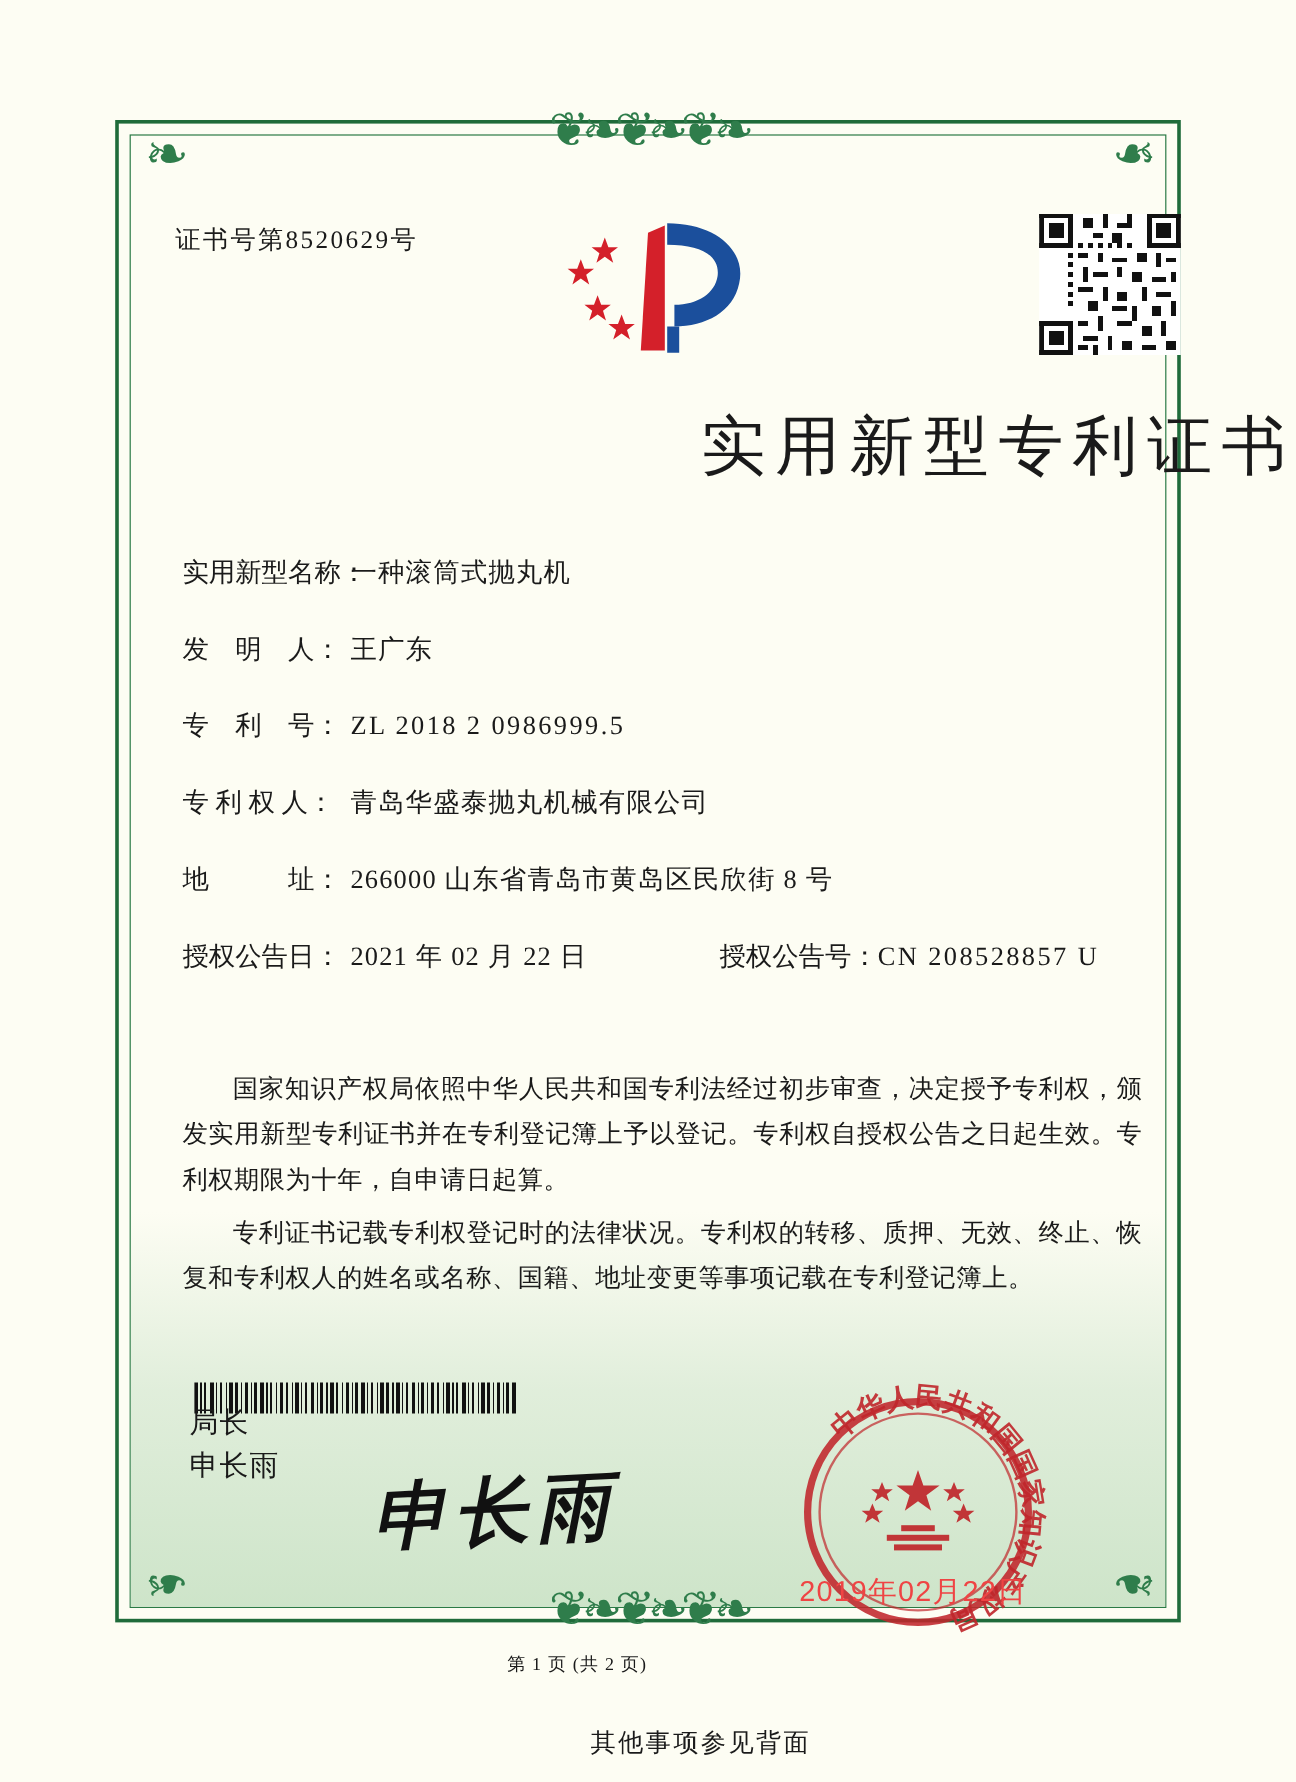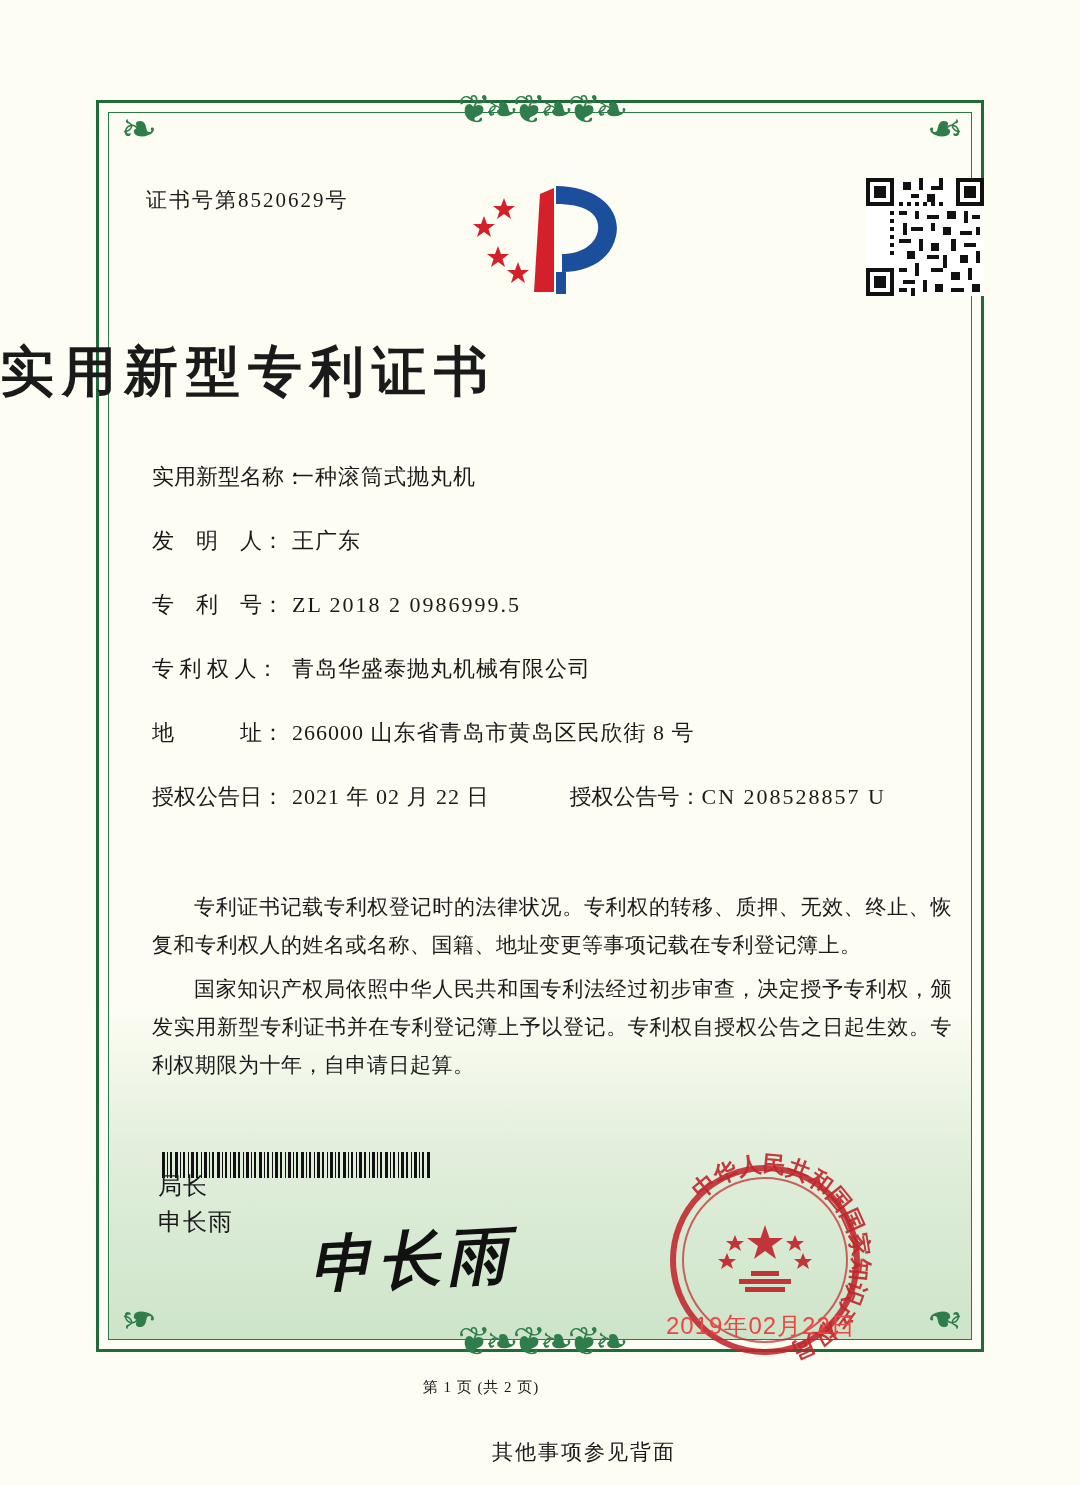--- a/index.html
+++ b/index.html
@@ -114,23 +114,23 @@
     width: 118px;
     height: 118px;
   }
 
   
   .title {
     position: absolute;
     left: 0;
     top: 336px;
     width: 1080px;
-    text-align: left;
+    text-align: right;
     font-size: 54px;
-    font-weight: bold;
+    font-weight: normal;
     letter-spacing: 8px;
     font-family: "Liberation Serif", "DejaVu Serif", serif;
   }
 
   
   .fields {
     position: absolute;
     left: 152px;
     top: 462px;
     width: 790px;
@@ -150,21 +150,21 @@
   .fvalue {
     display: inline-block;
     letter-spacing: 1px;
   }
   .fvalue.mono {
     font-family: "Liberation Serif", "DejaVu Serif", serif;
     letter-spacing: 2px;
   }
   .field .second-label {
     display: inline-block;
-    margin-left: 80px;
+    margin-left: 110px;
   }
 
   
   .body-text {
     position: absolute;
     left: 152px;
     top: 888px;
     width: 800px;
     font-size: 21px;
     line-height: 38px;
@@ -379,22 +379,22 @@
     </div>
     <div class="field">
       <span class="flabel">地　　　址：</span><span class="fvalue">266000 山东省青岛市黄岛区民欣街 8 号</span>
     </div>
     <div class="field">
       <span class="flabel">授权公告日：</span><span class="fvalue">2021 年 02 月 22 日</span><span class="second-label">授权公告号：</span><span class="fvalue mono">CN 208528857 U</span>
     </div>
   </div>
 
   <div class="body-text">
+    <p>国家知识产权局依照中华人民共和国专利法经过初步审查，决定授予专利权，颁发实用新型专利证书并在专利登记簿上予以登记。专利权自授权公告之日起生效。专利权期限为十年，自申请日起算。</p>
     <p>专利证书记载专利权登记时的法律状况。专利权的转移、质押、无效、终止、恢复和专利权人的姓名或名称、国籍、地址变更等事项记载在专利登记簿上。</p>
-    <p>国家知识产权局依照中华人民共和国专利法经过初步审查，决定授予专利权，颁发实用新型专利证书并在专利登记簿上予以登记。专利权自授权公告之日起生效。专利权期限为十年，自申请日起算。</p>
   </div>
 
   <div class="barcode">
     <svg viewBox="0 0 272 26" width="272" height="26" shape-rendering="crispEdges" aria-hidden="true">
       <rect width="272" height="26" fill="transparent"></rect>
       <g fill="#111111">
         <rect x="0" y="0" width="3" height="26"></rect>
           <rect x="5" y="0" width="1" height="26"></rect>
         <rect x="8" y="0" width="2" height="26"></rect>
           <rect x="13" y="0" width="3" height="26"></rect>

